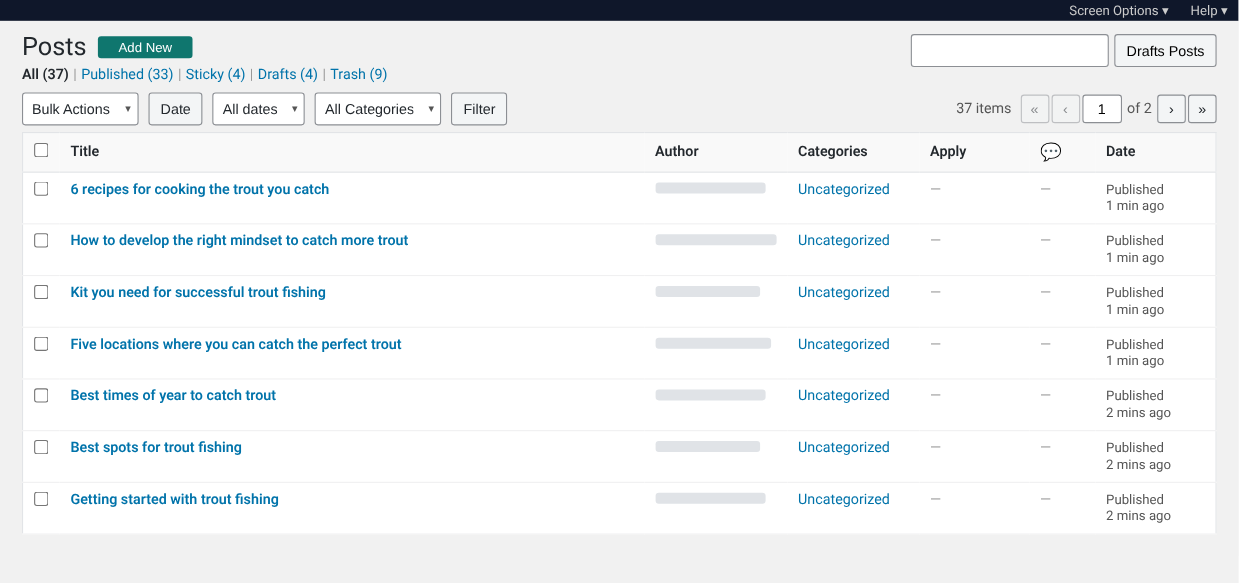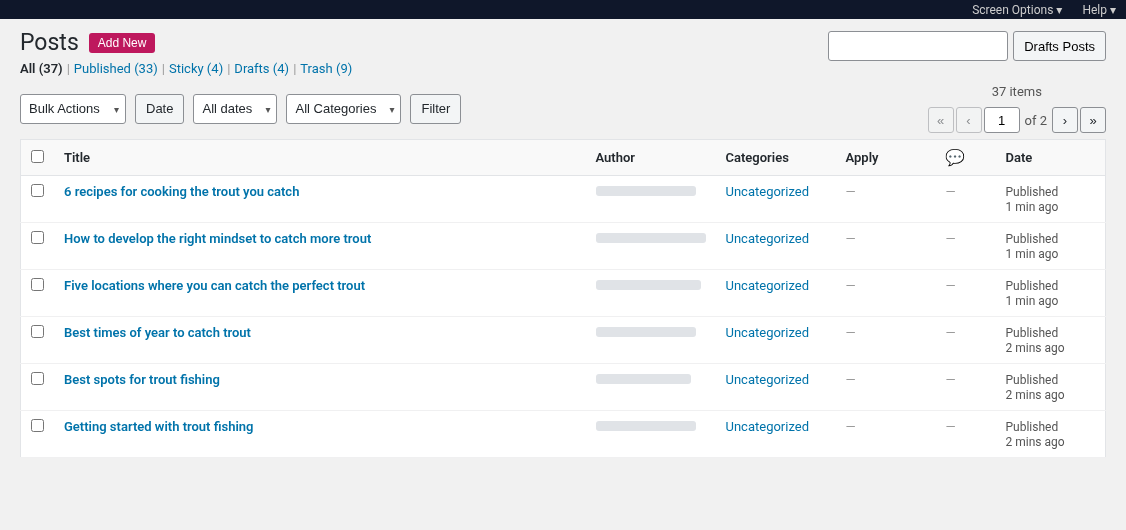--- a/index.html
+++ b/index.html
@@ -29,25 +29,25 @@
     .page-wrapper {
       background: #f1f1f1;
       padding: 10px 20px 20px 20px;
     }
     .page-title {
       font-size: 23px;
       font-weight: 400;
       color: #23282d;
     }
     .add-new-btn {
-      background: #be185d;
+      background: #0f766e;
       color: #fff;
       border: none;
       border-radius: 3px;
-      padding: 3px 9px;
+      padding: 3px 19px;
       font-size: 12px;
       cursor: pointer;
       text-decoration: none;
     }
     .subsubsub {
       display: flex;
       align-items: center;
       gap: 0;
       margin-bottom: 8px;
       font-size: 13px;
@@ -60,21 +60,20 @@
     .subsubsub .current { font-weight: 600; color: #23282d; }
     .tablenav-left {
       display: flex;
       align-items: center;
       gap: 9px;
     }
     .tablenav-right {
       display: flex;
       align-items: center;
       gap: 8px;
-      flex-direction: column;
     }
     .select-wrap {
       position: relative;
       display: inline-block;
     }
     select {
       appearance: none;
       -webkit-appearance: none;
       background: #fff;
       border: 1px solid #8c8f94;
@@ -381,20 +380,44 @@
     <td>
       <span class="date-published">Published</span><br>
       <span class="date-ago">1 min ago</span>
     </td>
   </tr>
         <tr>
     <td class="check-col">
       <input type="checkbox" style="">
     </td>
     <td>
+      <a href="#" class="post-title-link">Kit you need for successful trout fishing</a>
+    </td>
+    <td>
+      <span class="placeholder-bar" style="width:95px;"></span>
+    </td>
+    <td>
+      <a href="#" class="category-link">Uncategorized</a>
+    </td>
+    <td>
+      <span class="dash">—</span>
+    </td>
+    <td>
+      <span class="dash">—</span>
+    </td>
+    <td>
+      <span class="date-published">Published</span><br>
+      <span class="date-ago">1 min ago</span>
+    </td>
+  </tr>
+        <tr>
+    <td class="check-col">
+      <input type="checkbox" style="">
+    </td>
+    <td>
       <a href="#" class="post-title-link">Five locations where you can catch the perfect trout</a>
     </td>
     <td>
       <span class="placeholder-bar" style="width:105px;"></span>
     </td>
     <td>
       <a href="#" class="category-link">Uncategorized</a>
     </td>
     <td>
       <span class="dash">—</span>

